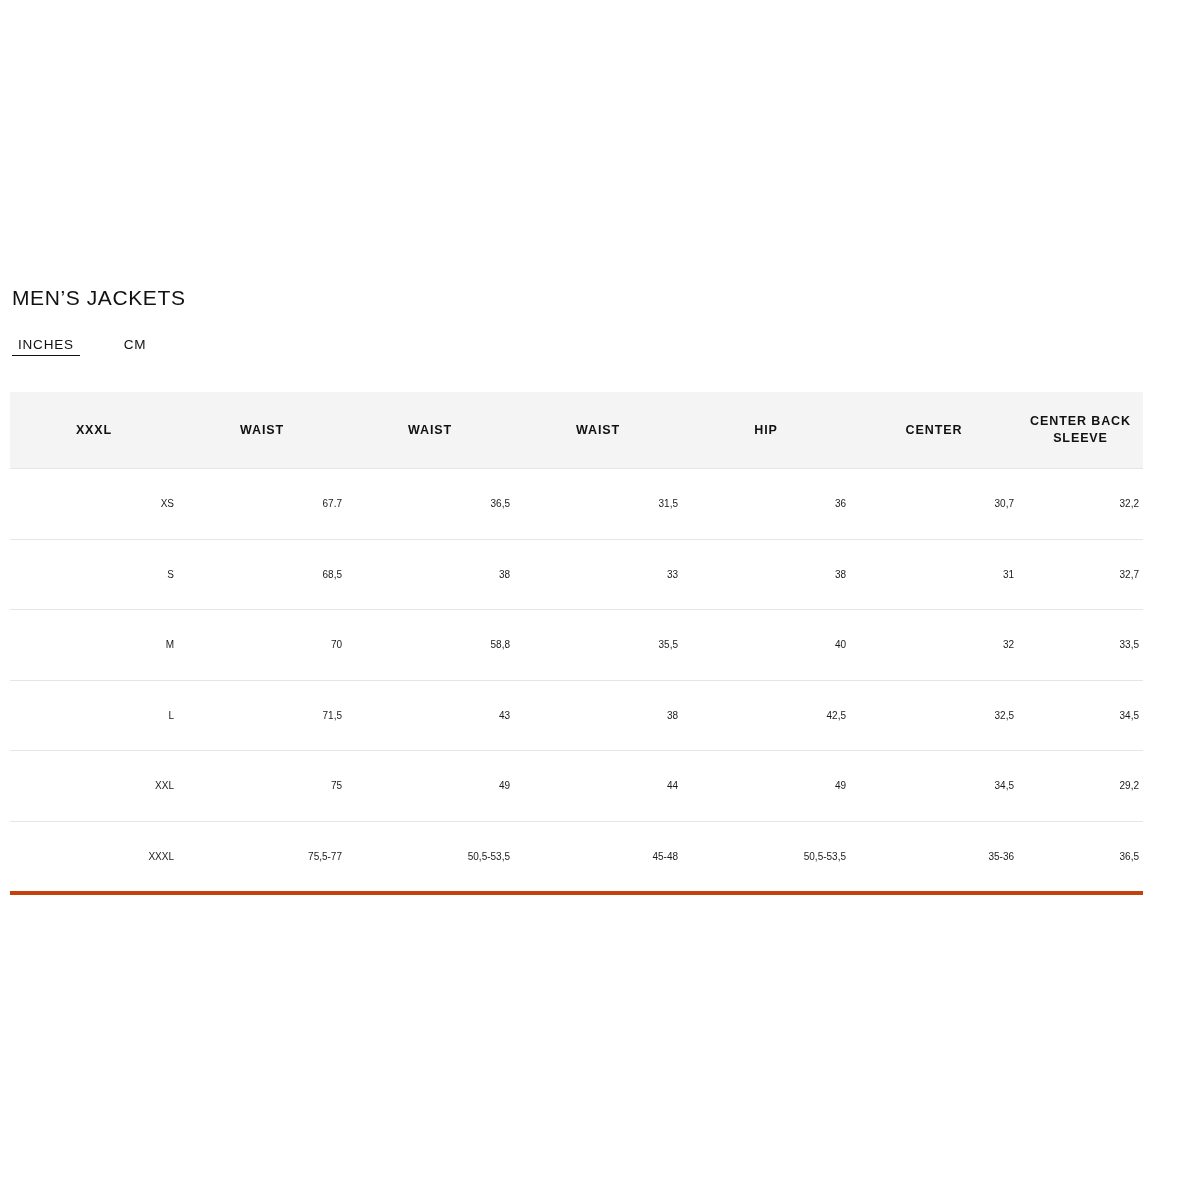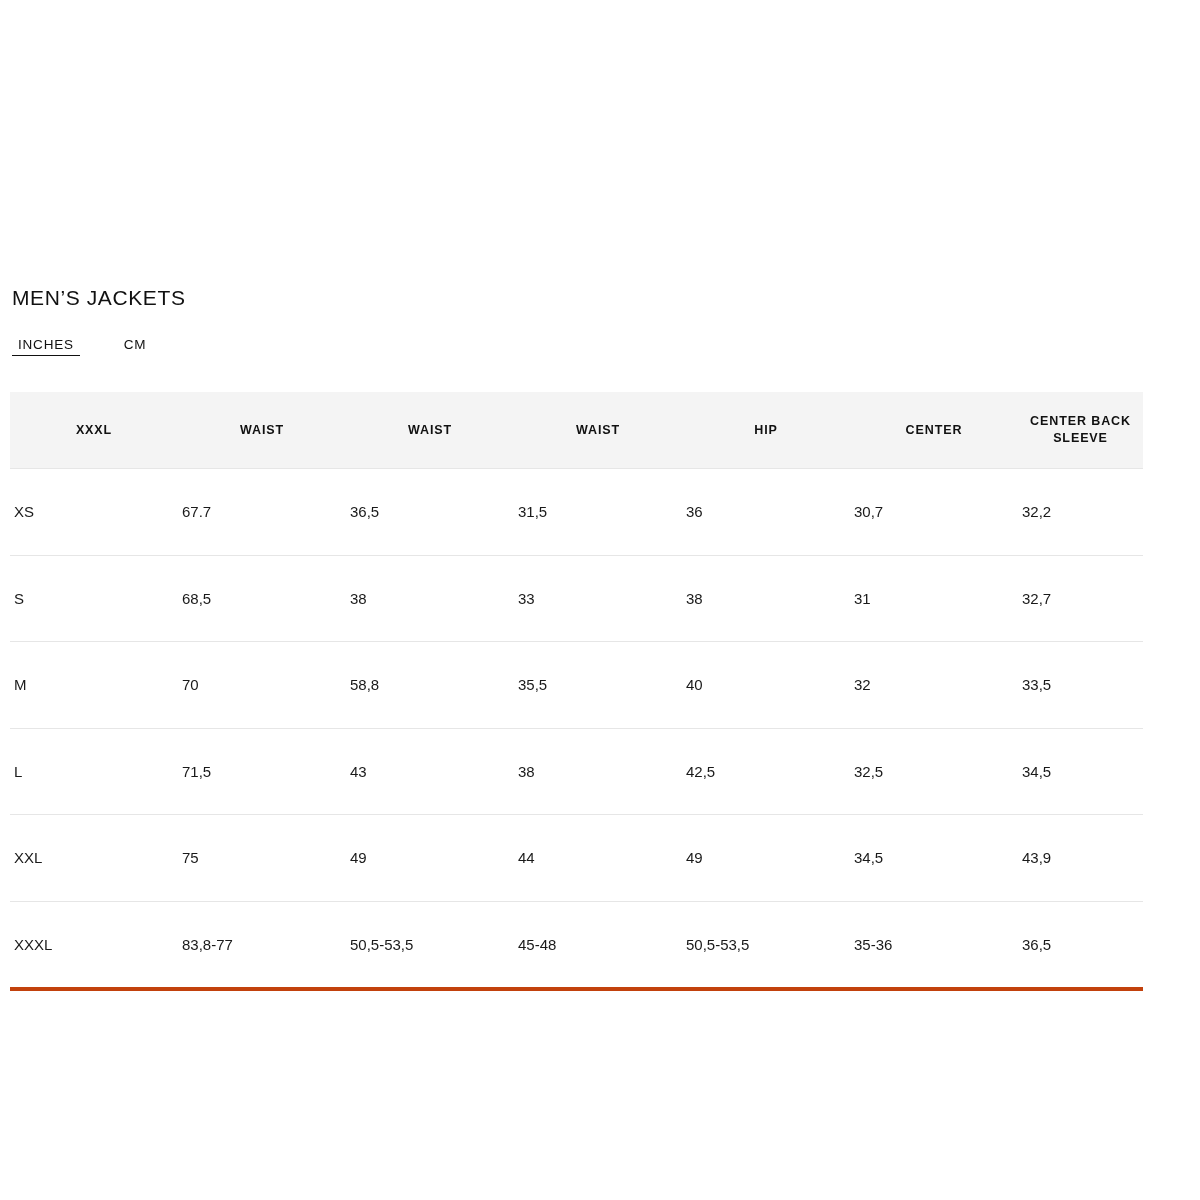--- a/index.html
+++ b/index.html
@@ -68,27 +68,27 @@
     letter-spacing: 0.9px;
     color: #111111;
     height: 76px;
     text-align: center;
     vertical-align: middle;
     border: none;
     padding: 0 4px;
     line-height: 1.35;
   }
   table.size-table tbody td {
-    font-size: 15px;
+    font-size: 10px;
     color: #1a1a1a;
-    text-align: left;
+    text-align: right;
     height: 61.5px;
     vertical-align: middle;
     border-top: 1px solid #e6e6e6;
-    padding: 12px 4px;
+    padding: 4px 4px;
     font-weight: 400;
   }
   table.size-table tbody tr:last-child td {
     border-bottom: 4px solid #c2410c;
   }
   col.c-size   { width: 168px; }
   col.c-body   { width: 168px; }
   col.c-chest  { width: 168px; }
   col.c-waist  { width: 168px; }
   col.c-hip    { width: 168px; }
@@ -166,25 +166,25 @@
           <td>32,5</td>
           <td>34,5</td>
         </tr>
         <tr>
           <td>XXL</td>
           <td>75</td>
           <td>49</td>
           <td>44</td>
           <td>49</td>
           <td>34,5</td>
-          <td>43,9</td>
+          <td>29,2</td>
         </tr>
         <tr>
           <td>XXXL</td>
-          <td>83,8-77</td>
+          <td>75,5-77</td>
           <td>50,5-53,5</td>
           <td>45-48</td>
           <td>50,5-53,5</td>
           <td>35-36</td>
           <td>36,5</td>
         </tr>
       </tbody>
     </table>
 
   </div>

